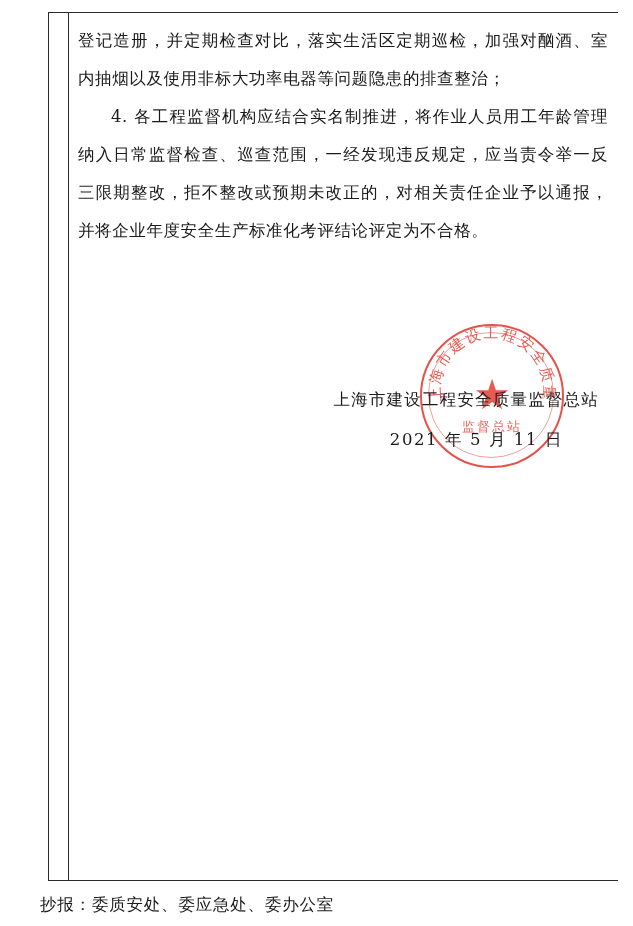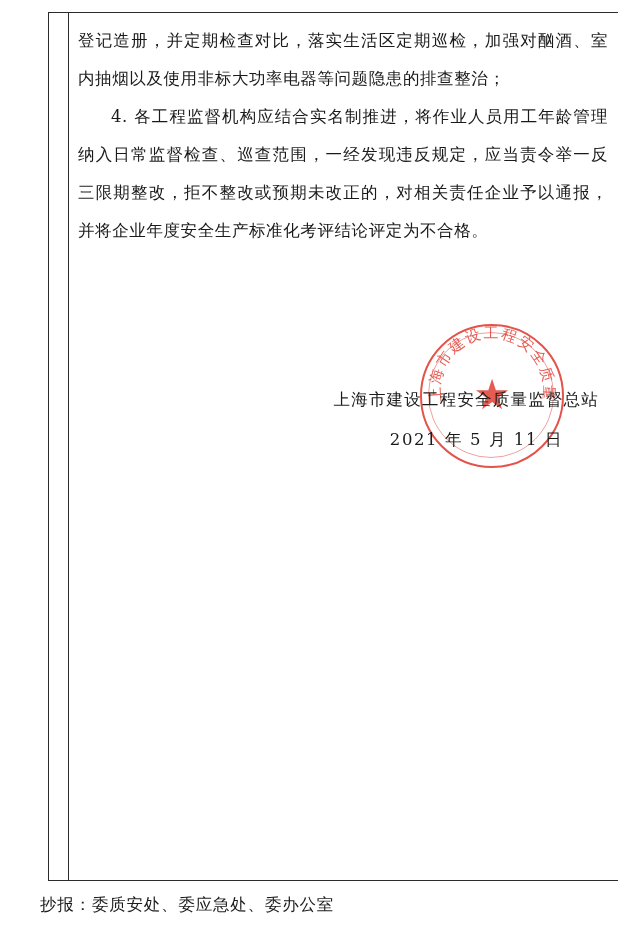--- a/index.html
+++ b/index.html
@@ -186,20 +186,21 @@
     <div class="seal-inner"></div>
     <svg class="seal-arc" viewBox="0 0 140 140">
       <defs>
         <path id="arcpath" d="M 20,78 A 52,52 0 1 1 120,78"></path>
       </defs>
       <text>
         <textPath href="#arcpath" startOffset="50%" text-anchor="middle" id="seal-arc-label">上海市建设工程安全质量</textPath>
       </text>
     </svg>
     <div class="seal-star">★</div>
+    <div class="seal-bottom-text">监督总站</div>
   </div>
 
   <div class="sign-block">
     <span class="sign-org">上海市建设工程安全质量监督总站</span>
     <span class="sign-date">2021 年 5 月 11 日</span>
   </div>
 
   <div class="footer">抄报：委质安处、委应急处、委办公室</div>
 
 </div>

